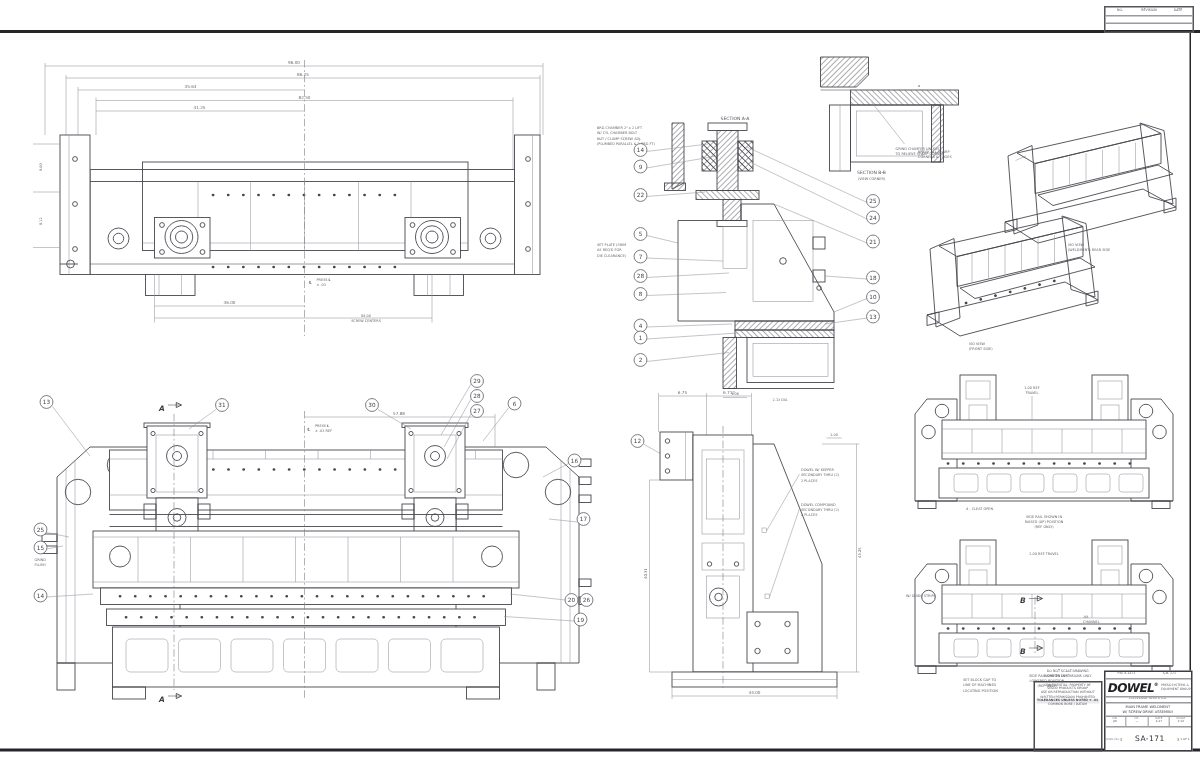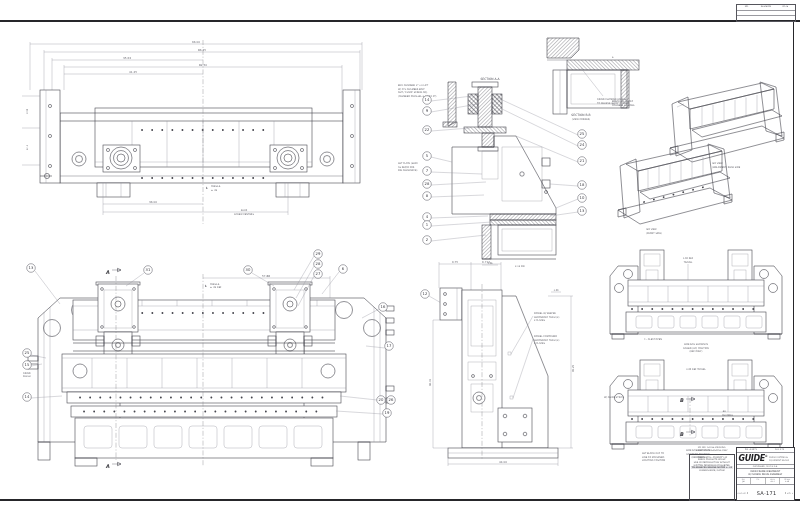--- a/index.html
+++ b/index.html
@@ -751,21 +751,21 @@
         <div class="strong">TOLERANCES UNLESS NOTED ± .01</div>
         <div>COMMON BORE / DATUM</div>
       </div>
     </div>
     <div class="tb-main">
       <div class="tb-r1">
         <span>P.O. 4-1271</span>
         <span>S.O. 171</span>
       </div>
       <div class="tb-logo-row">
-        <span class="tb-logo"><span>GUIDE</span><sup>®</sup></span>
+        <span class="tb-logo"><span>DOWEL</span><sup>®</sup></span>
         <span class="tb-tag">
           <div>PRESS SYSTEMS &amp;</div>
           <div>EQUIPMENT GROUP</div>
         </span>
       </div>
       <div class="tb-addr">CLEVELAND, OHIO  U.S.A.</div>
       <div class="tb-title">
         <div>MAIN FRAME WELDMENT</div>
         <div>W/ SCREW DRIVE ASSEMBLY</div>
       </div>

